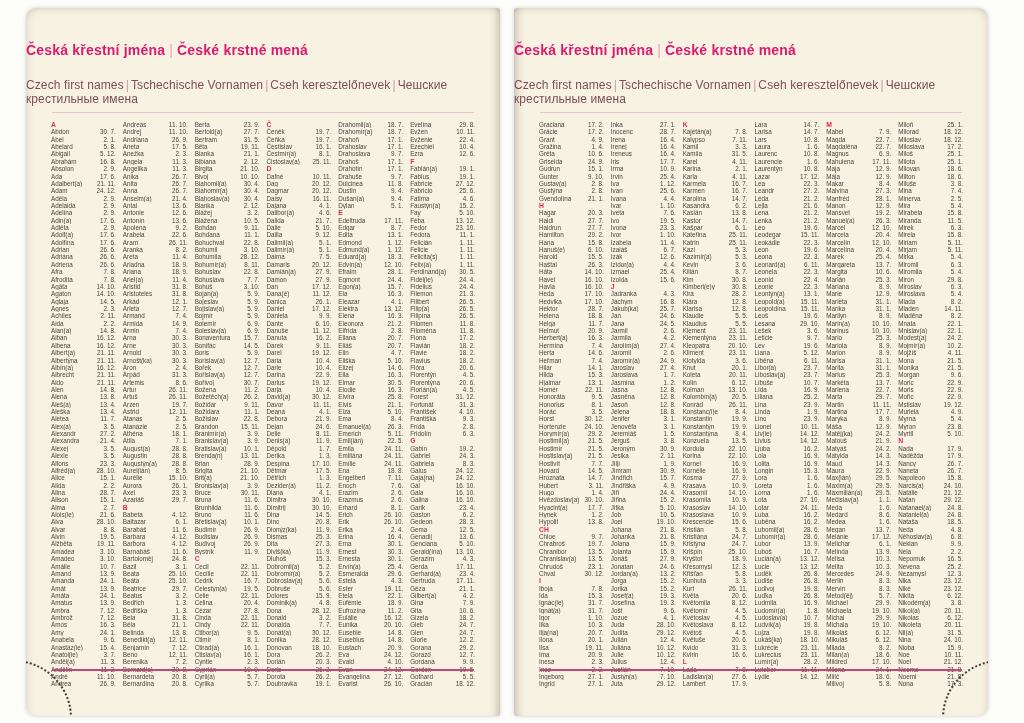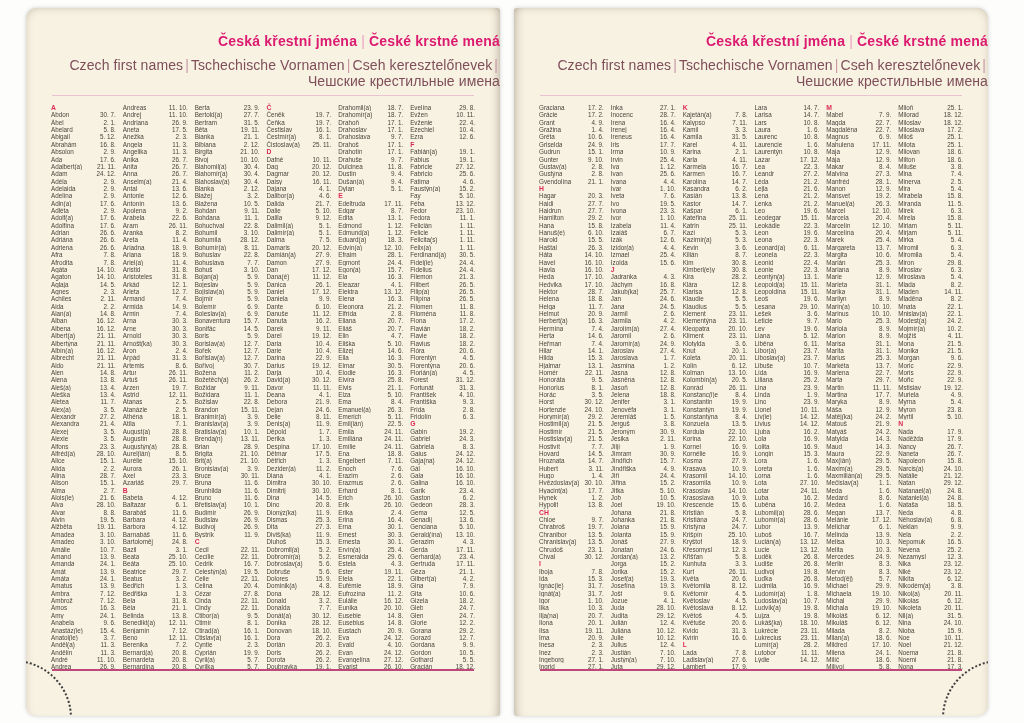--- a/index.html
+++ b/index.html
@@ -14,24 +14,24 @@
     box-shadow:0 0 4px rgba(0,0,0,.18), inset 0 0 10px rgba(92,72,40,.07);
   }
   .page.left{
     left:26px;border-radius:10px 3px 3px 10px;
     box-shadow:0 0 4px rgba(0,0,0,.18), inset -8px 0 10px -7px rgba(60,40,20,.35), inset 4px 4px 8px -5px rgba(92,72,40,.25);
   }
   .page.right{
     left:514px;border-radius:3px 10px 10px 3px;
     box-shadow:0 0 4px rgba(0,0,0,.18), inset 8px 0 10px -7px rgba(60,40,20,.35), inset -4px 4px 8px -5px rgba(92,72,40,.25);
   }
-  .page-header{padding-top:25px;text-align:right;}
+  .page-header{padding-top:34px;text-align:left;}
   .page-title{font-size:14px;font-weight:bold;color:#db1a70;letter-spacing:.2px;}
   .page-title .sep{color:#eda0c2;font-weight:normal;padding:0 4px;}
-  .page-subtitle{font-size:14px;color:#7e4e59;margin-top:8px;letter-spacing:.1px;}
+  .page-subtitle{font-size:12px;color:#7e4e59;margin-top:20px;letter-spacing:.1px;}
   .page-subtitle .s{color:#c79aa6;padding:0 2px;}
   .head-rule{height:1px;background:#e9c3d2;margin:6px 26px 0 26px;}
   .columns{display:flex;gap:7px;margin:8px 25px 0 25px;}
   .col{flex:1;min-width:0;}
   .entry{display:flex;justify-content:space-between;line-height:7.36px;height:7.36px;}
   .nm{font-size:6.3px;color:#4a443c;white-space:nowrap;overflow:hidden;}
   .dt{font-size:6.3px;color:#4a443c;white-space:nowrap;padding-left:2px;}
   .letter{font-size:6.8px;font-weight:bold;color:#da2a55;line-height:7.36px;height:7.36px;}
   .bottom-rule{position:absolute;left:26px;right:26px;bottom:45px;height:2px;background:#bf4779;}
   .corner{position:absolute;bottom:0;width:62px;height:62px;overflow:hidden;pointer-events:none;}

